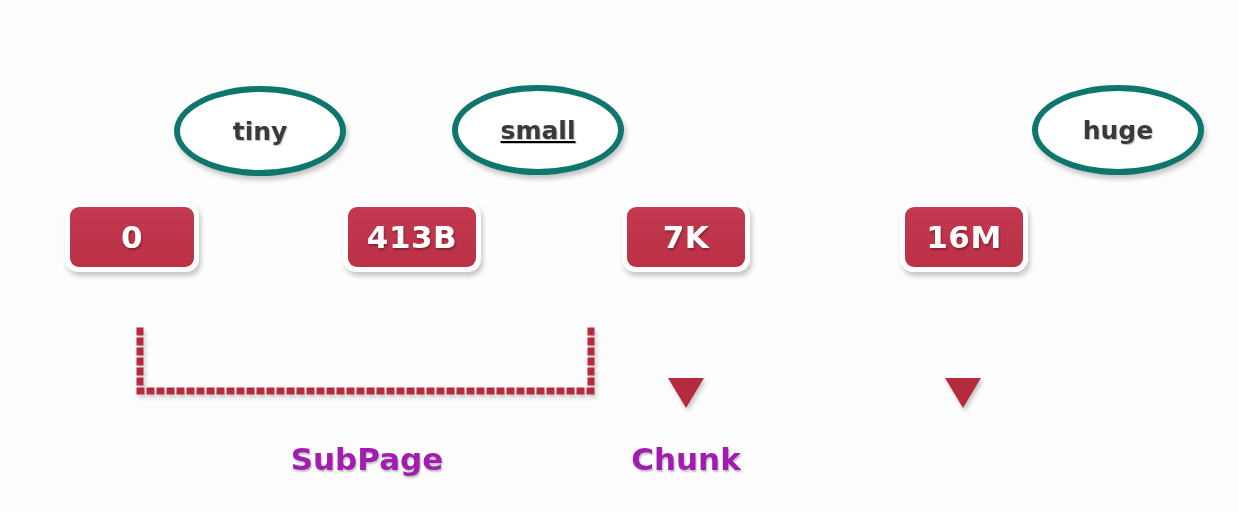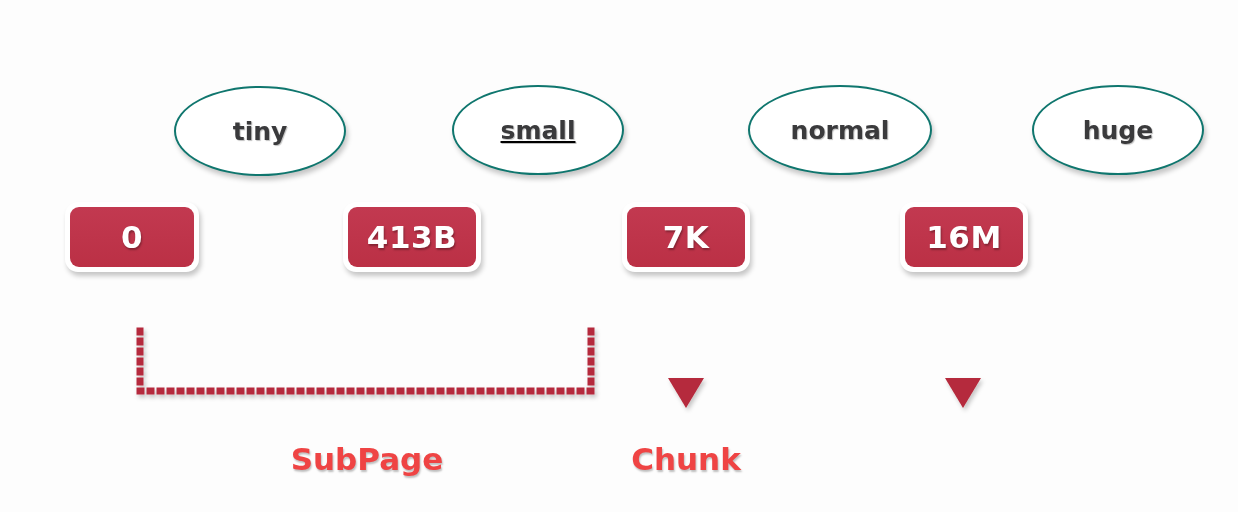--- a/index.html
+++ b/index.html
@@ -16,21 +16,21 @@
     width: 1238px;
     height: 512px;
     background: #fdfdfd;
     overflow: hidden;
   }
 
   
   .ellipse {
     position: absolute;
     box-sizing: border-box;
-    border: 2px solid #0f766e;
+    border: 6px solid #0f766e;
     border-radius: 50%;
     background: #ffffff;
     display: flex;
     align-items: center;
     justify-content: center;
     box-shadow: 2px 4px 5px rgba(0,0,0,0.22);
   }
   .ellipse-label {
     font-size: 25px;
     font-weight: bold;
@@ -67,21 +67,21 @@
     text-shadow: 1px 2px 2px rgba(0,0,0,0.30);
     white-space: nowrap;
     letter-spacing: 0.5px;
   }
 
   
   .group-label {
     position: absolute;
     font-size: 31px;
     font-weight: bold;
-    color: #ef4444;
+    color: #a21caf;
     text-shadow: 1px 2px 2px rgba(0,0,0,0.25);
     white-space: nowrap;
     text-align: center;
     transform: translateX(-50%);
   }
 
   
   #connectors {
     position: absolute;
     left: 0;
@@ -116,23 +116,20 @@
   </svg>
 
   <div class="ellipse" style="left:174px; top:86px; width:172px; height:90px;">
     <span class="ellipse-label">tiny</span>
   </div>
 
   <div class="ellipse" style="left:452px; top:85px; width:172px; height:90px;text-decoration:underline;">
     <span class="ellipse-label">small</span>
   </div>
 
-  <div class="ellipse" style="left:748px; top:85px; width:184px; height:90px;">
-    <span class="ellipse-label">normal</span>
-  </div>
 
   <div class="ellipse" style="left:1032px; top:85px; width:172px; height:90px;">
     <span class="ellipse-label">huge</span>
   </div>
 
   <div class="sizebox" style="left:65px; top:202px; width:134px; height:70px;">
     <div class="sizebox-inner">
       <span class="sizebox-label">0</span>
     </div>
   </div>

